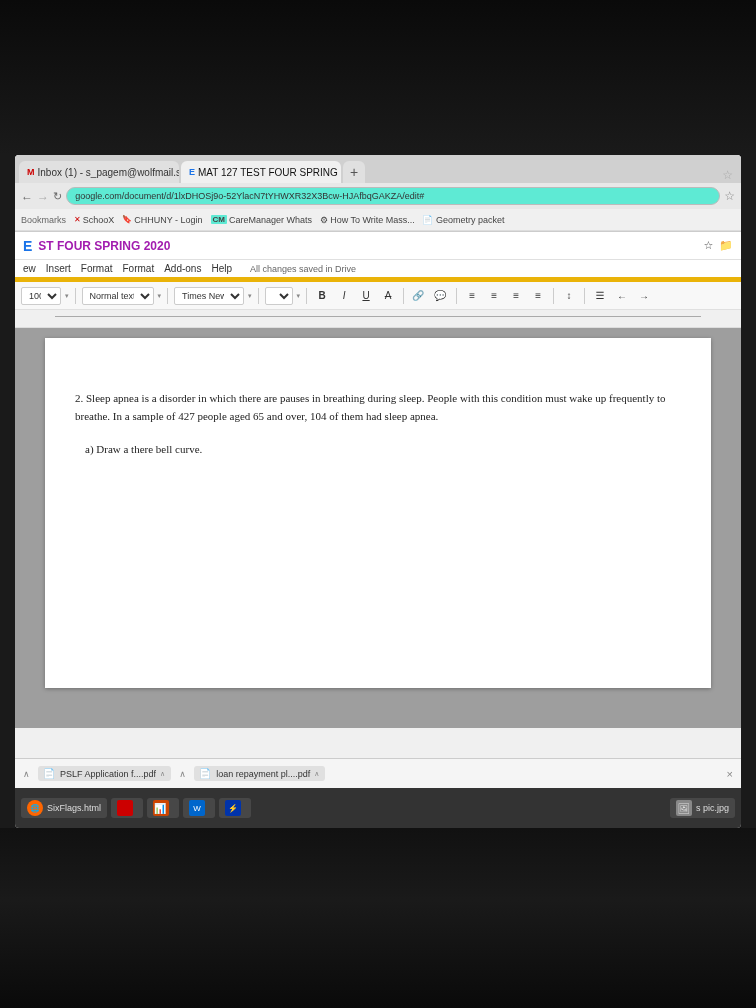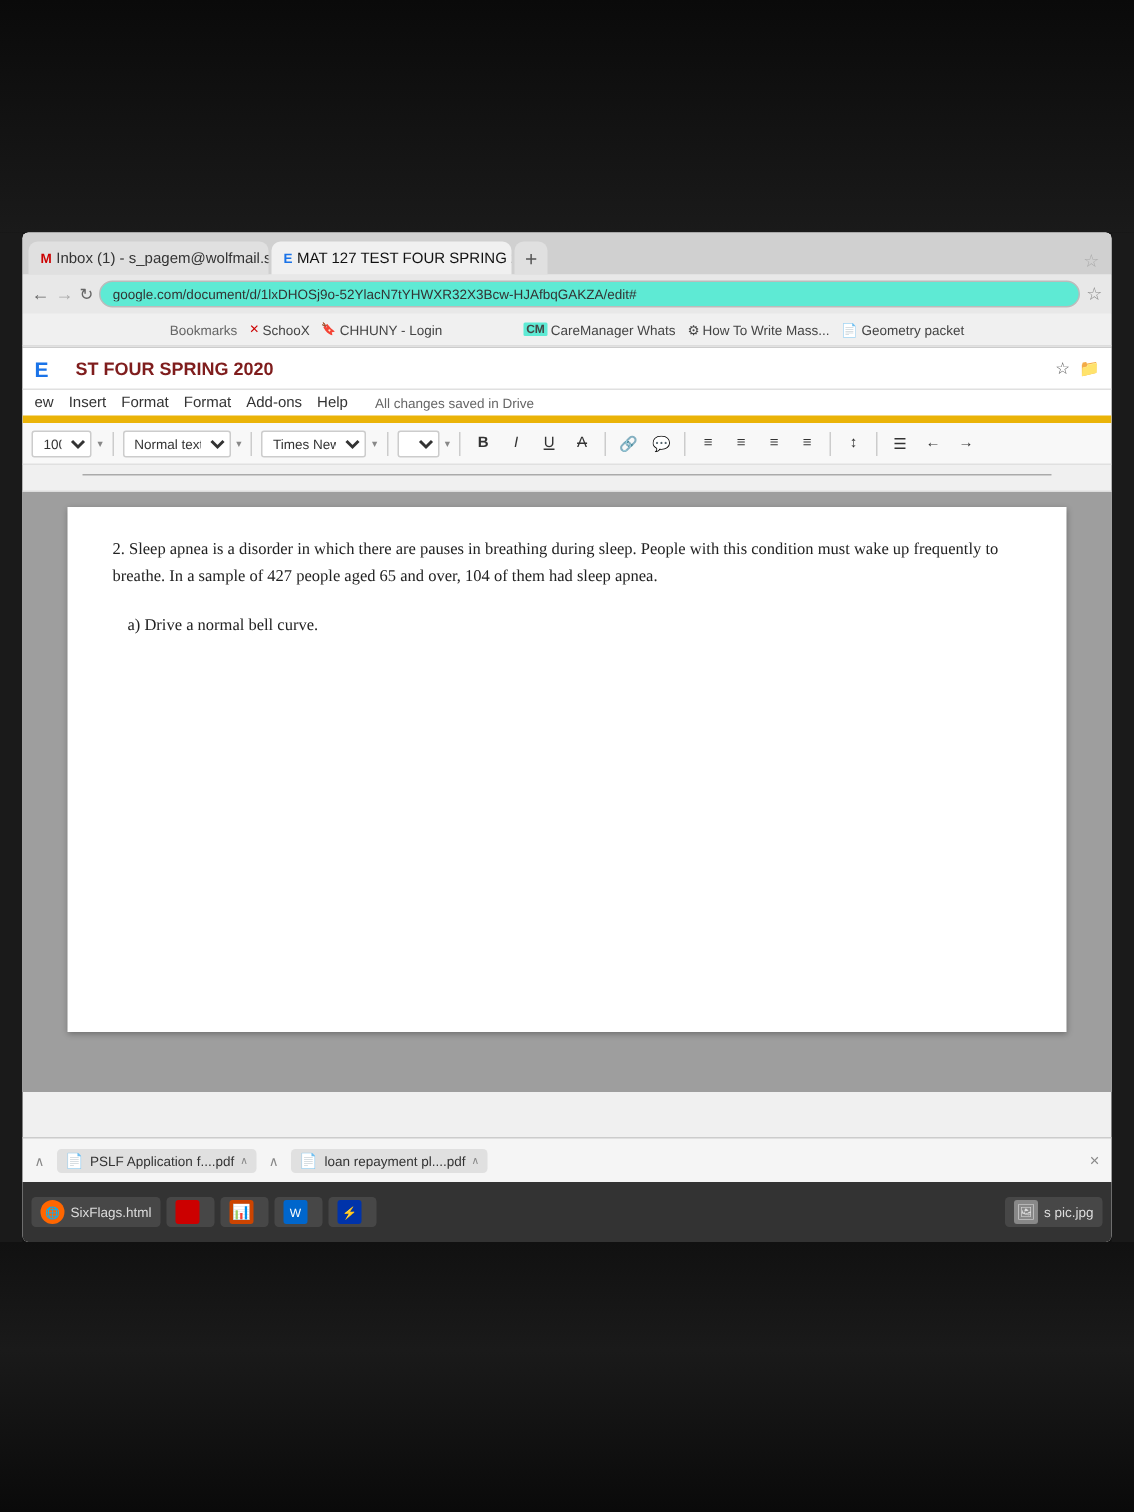--- a/index.html
+++ b/index.html
@@ -98,21 +98,20 @@
       display: flex;
       align-items: center;
       padding: 2px 6px;
       background: #f0f0f0;
       font-size: 9px;
       color: #333;
       gap: 8px;
       border-bottom: 1px solid #ddd;
       height: 22px;
       overflow: hidden;
-      justify-content: center;
     }
     .bookmark-item {
       display: flex;
       align-items: center;
       gap: 2px;
       white-space: nowrap;
       cursor: pointer;
       color: #444;
     }
     .bookmark-x {
@@ -126,23 +125,22 @@
       align-items: center;
       padding: 4px 8px;
       background: #fff;
       border-bottom: 1px solid #e0e0e0;
       height: 28px;
       gap: 6px;
     }
     .gdocs-title {
       font-size: 12px;
       font-weight: 600;
-      color: #7f1d1d;
+      color: #a21caf;
       flex: 1;
-      margin-left: 12px;
     }
     .gdocs-title-icons {
       display: flex;
       gap: 6px;
       font-size: 11px;
       color: #555;
     }
 
     .gdocs-menu-bar {
       display: flex;
@@ -229,20 +227,21 @@
       min-height: 350px;
     }
     .doc-text {
       font-family: 'Times New Roman', Times, serif;
       font-size: 11px;
       line-height: 1.6;
       color: #222;
     }
     .question-item {
       margin-bottom: 16px;
+      margin-top: 32px;
     }
     .sub-item {
       margin-top: 16px;
       margin-left: 10px;
     }
 
     
     .taskbar {
       position: absolute;
       bottom: 0;
@@ -389,21 +388,21 @@
         </span>
         <span class="bookmark-item">
           <span class="bookmark-x">✕</span>
           <span>SchooX</span>
         </span>
         <span class="bookmark-item">
           <span style="font-size:8px;">🔖</span>
           <span>CHHUNY - Login</span>
         </span>
         <span class="bookmark-item">
-          <span style="background:#5eead4;padding:0 2px;border-radius:1px;font-size:8px;font-weight:bold;margin-left:46px;">CM</span>
+          <span style="background:#5eead4;padding:0 2px;border-radius:1px;font-size:8px;font-weight:bold;">CM</span>
           <span> CareManager Whats</span>
         </span>
         <span class="bookmark-item">
           <span style="font-size:9px;">⚙</span>
           <span>How To Write Mass...</span>
         </span>
         <span class="bookmark-item">
           <span style="font-size:9px;">📄</span>
           <span>Geometry packet</span>
         </span>
@@ -485,21 +484,21 @@
           <div class="doc-text">
 
             <div class="question-item">
               <span>2. </span>
               <span>Sleep apnea is a disorder in which there are pauses in breathing during sleep. People with this condition must wake up frequently to breathe. In a sample of 427 people aged 65 and over, 104 of them had sleep apnea.</span>
             </div>
 
             <div class="sub-item">
               <p>
                 <span>a)  </span>
-                <span>Drive a normal bell curve.</span>
+                <span>Draw a there bell curve.</span>
               </p>
             </div>
 
 
           </div>
         </div>
       </div>
 
     </div>
 

